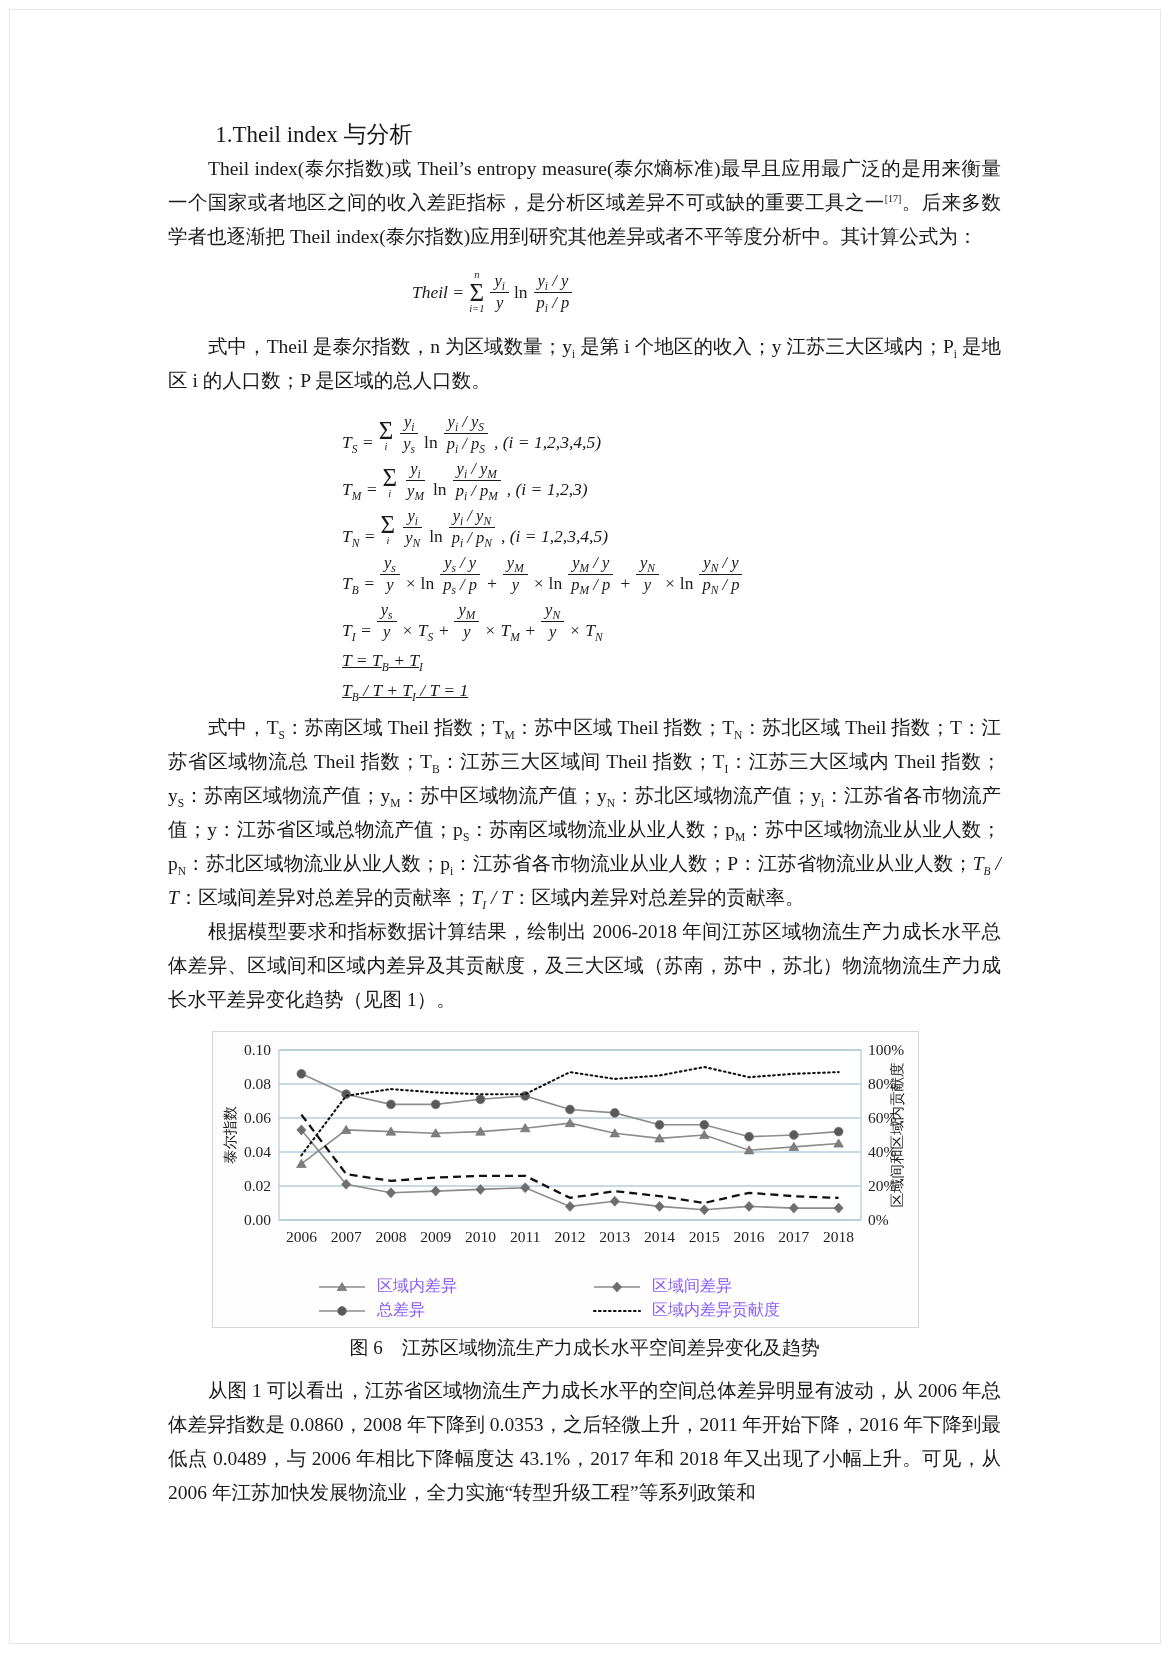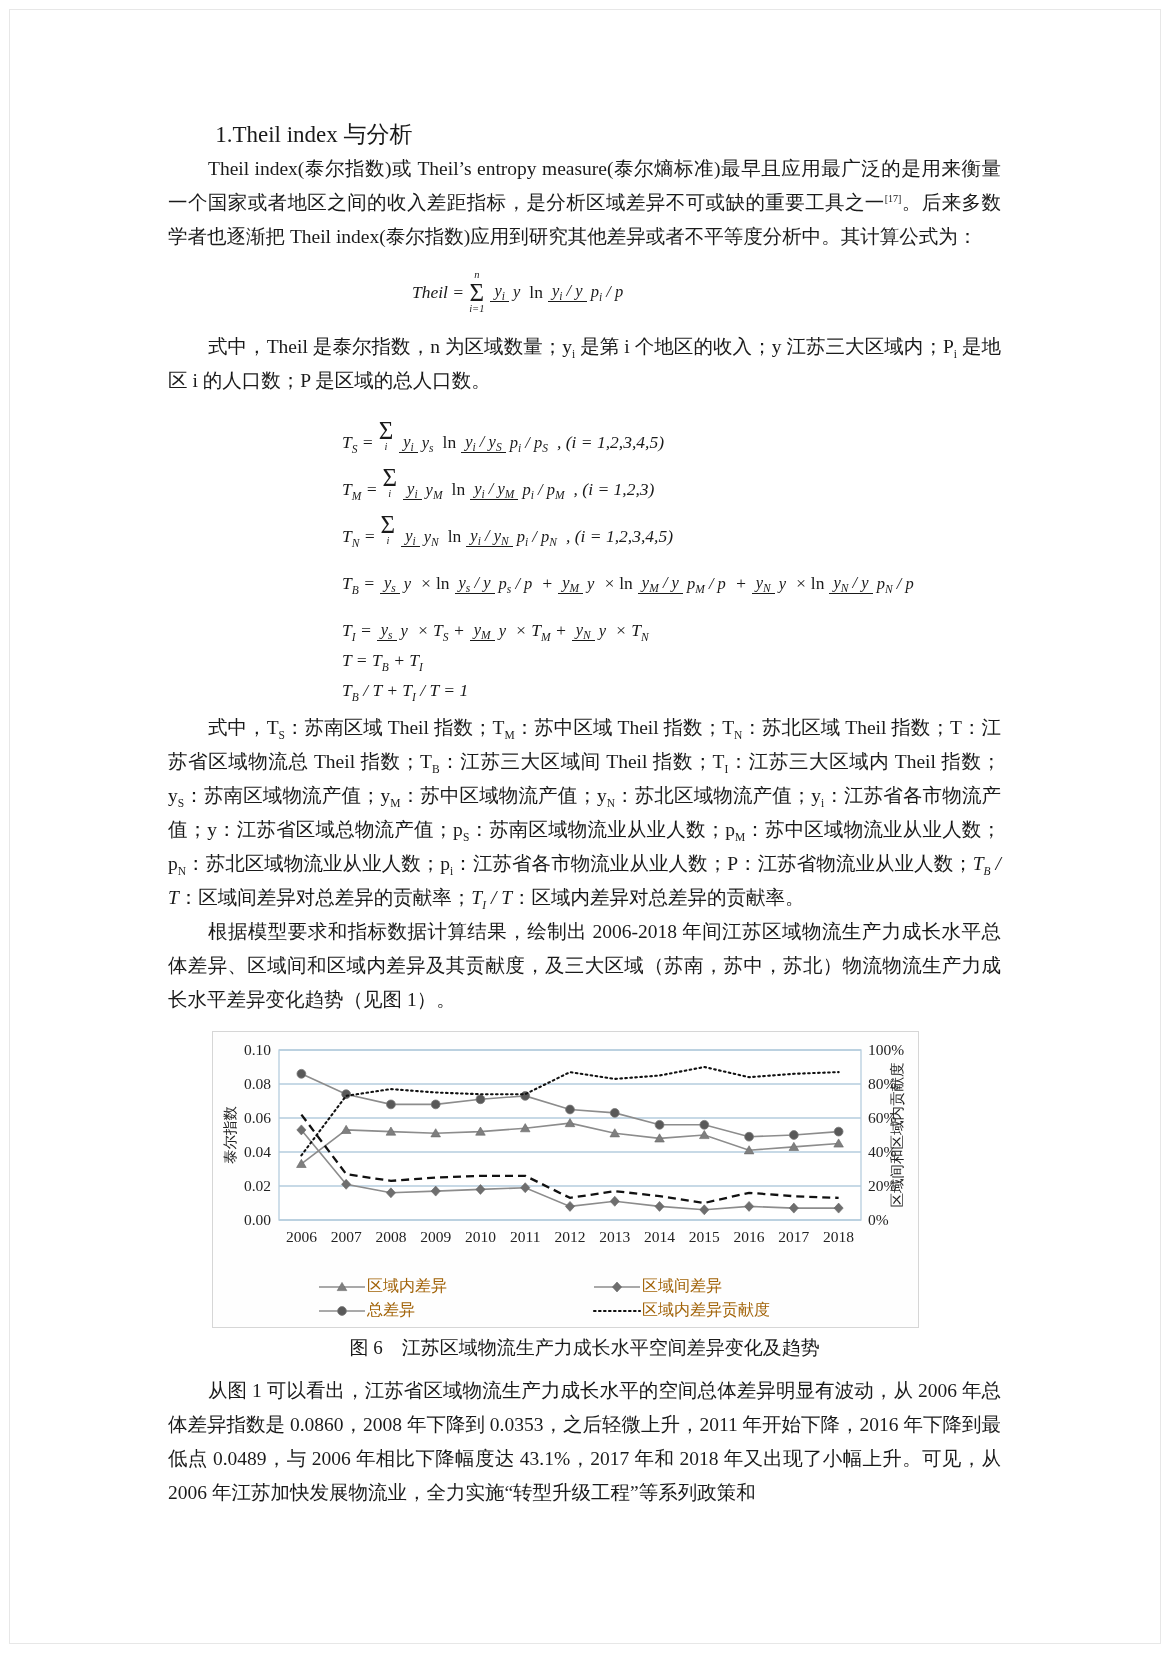--- a/index.html
+++ b/index.html
@@ -12,37 +12,37 @@
   sub{font-size:11.5px;line-height:0;}
   sup{font-size:10px;line-height:0;}
   .it{font-style:italic;}
 
   
   .formula{display:flex;align-items:center;font-style:italic;font-size:17.5px;
            font-family:"Liberation Serif","DejaVu Serif",serif;}
   .formula-single{margin:10px 0 10px 242px;min-height:56px;text-indent:0;}
   .formula-block{margin:8px 0 10px 172px;}
   .formula-line{display:flex;align-items:flex-end;min-height:47px;font-style:italic;font-size:17.5px;}
-  .formula-line.short{min-height:30px;}
+  .formula-line.short{min-height:30px;text-decoration:underline;}
   .mt{margin:0 2px;white-space:pre;}
   .up{font-style:normal;}
-  .frac{display:inline-flex;flex-direction:row;align-items:center;margin:0 3px;
+  .frac{display:inline-flex;flex-direction:column;align-items:center;margin:0 3px;
         line-height:1.12;font-size:16.5px;}
   .frac .num{border-bottom:1px solid #1a1a1a;padding:0 4px 1px;}
   .frac .den{padding:1px 4px 0;}
   .sum{display:inline-flex;flex-direction:column;align-items:center;font-style:normal;
        line-height:1;margin:0 3px;}
   .sum .lim{font-size:10.5px;font-style:italic;line-height:1;min-height:11px;}
   .sum .sigma{font-size:25px;line-height:.92;}
 
   
   .figure-box{margin:14px 0 4px 44px;width:697px;border:1px solid #d6d6d6;background:#fefefe;
               padding:8px 0 6px 8px;}
   .legend-grid{display:grid;grid-template-columns:275px 275px;margin:2px 0 0 96px;row-gap:3px;}
-  .legend-item{display:flex;align-items:center;font-size:16px;color:#a16207;}
+  .legend-item{display:flex;align-items:center;gap:10px;font-size:16px;color:#8b5cf6;}
   .caption{font-size:19px;line-height:32px;text-align:center;margin:4px 0 10px 0;}
 </style>
 </head>
 <body>
 
 <div class="page">
   <div class="page-frame"></div>
   <div class="content">
 
     <p class="heading">1.Theil index 与分析</p>

